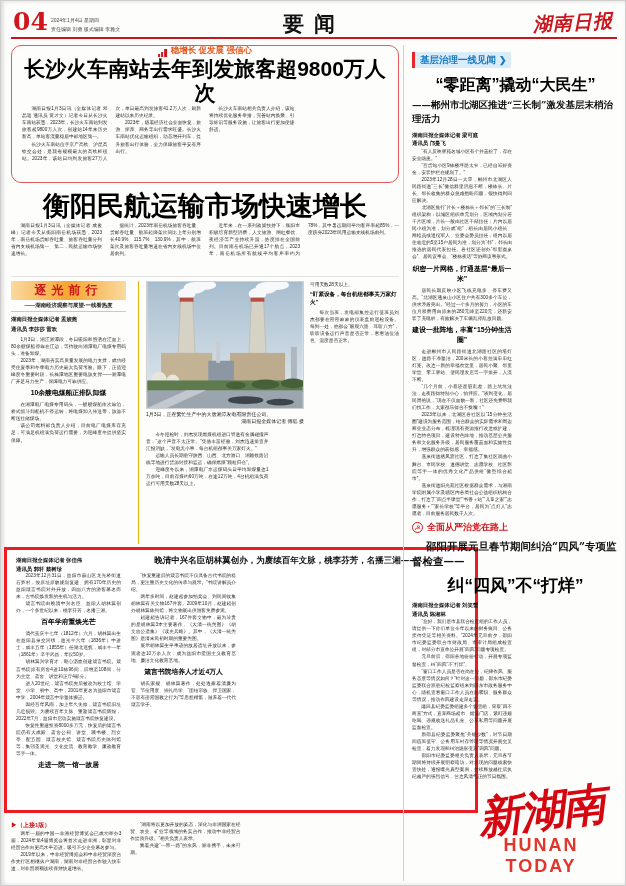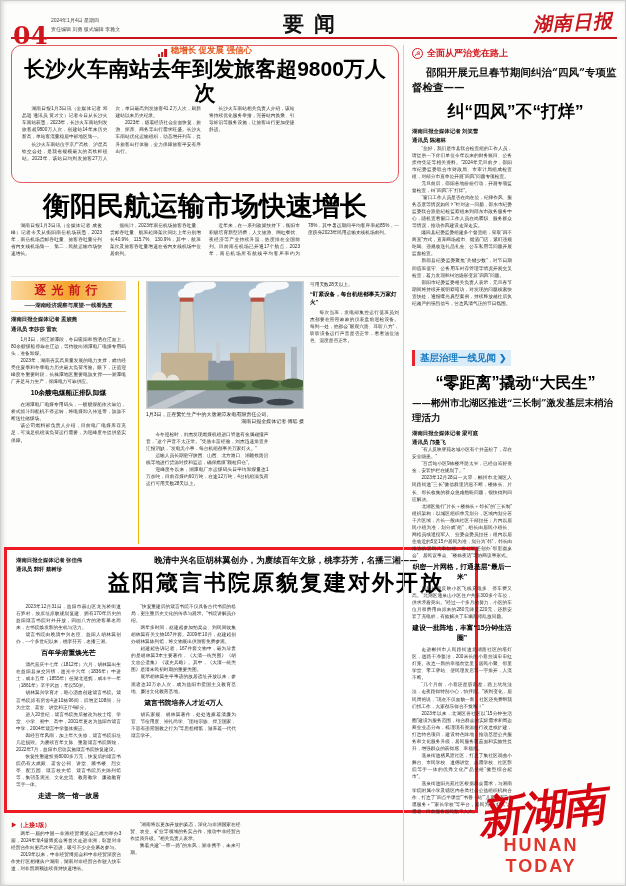--- a/index.html
+++ b/index.html
@@ -5,21 +5,21 @@
   * { margin:0; padding:0; box-sizing:border-box; }
   html,body { background:#e9e9e9; }
   body { font-family:"Liberation Sans", sans-serif; }
   .page { position:relative; width:626px; height:886px; background:#fdfdfc;
           margin:0 auto; overflow:hidden; border:1px solid #cfcfcf;
           box-shadow:2px 0 4px rgba(0,0,0,.15) inset; }
 
   
   .hdr { position:absolute; left:10px; right:8px; top:7px; height:31px;
          border-bottom:2px solid #c8161d; }
-  .pageno { position:absolute; left:2px; top:14px; font-family:"DejaVu Serif",serif;
+  .pageno { position:absolute; left:2px; top:0; font-family:"DejaVu Serif",serif;
             font-size:25px; line-height:27px; font-weight:bold; color:#d0161d; }
   .hmeta { position:absolute; left:40px; top:8px; font-size:5px; color:#444; line-height:1.7; }
   .section-title { position:absolute; left:0; right:0; top:2px; text-align:center;
             font-family:"DejaVu Serif",serif; font-size:21px; font-weight:bold;
             letter-spacing:10px; color:#111; }
   .masthead { position:absolute; right:4px; top:2px; color:#c8161d;
             font-family:"DejaVu Serif",serif; font-style:italic; font-weight:bold;
             font-size:19px; transform:rotate(-3deg); letter-spacing:1px; }
 
   
@@ -242,21 +242,20 @@
       </div>
     </div>
   </div>
 
   <div class="redbox">
     <div class="sy-byline">
       <p class="byl">湖南日报全媒体记者 张佳伟</p>
       <p class="byl">通讯员 郭轩 蔡树珍</p>
     </div>
     <div class="sy-kicker">晚清中兴名臣胡林翼创办，为赓续百年文脉，桃李芬芳，名播三湘——</div>
-    <div class="sy-title">益阳箴言书院原貌复建对外开放</div>
     <div class="sy-body">
         <p class="para">2023年12月31日，益阳市赫山区龙光桥街道石笋村，按原址原貌规划复建、拥有170年历史的益阳箴言书院对外开放，四面八方的游客慕名而来，古书院焕发新的生机与活力。</p>
         <p class="para">箴言书院由晚清中兴名臣、益阳人胡林翼创办，一个多世纪以来，桃李芬芳，名播三湘。</p>
         <p class="bsub">百年学府重焕光芒</p>
         <p class="para">清代嘉庆十七年（1812年）六月，胡林翼出生在益阳县泉交河镇，道光十六年（1836年）中进士，咸丰五年（1855年）任湖北巡抚，咸丰十一年（1861年）卒于武昌，年仅50岁。</p>
         <p class="para">胡林翼兴学育才，呕心沥血创建箴言书院。箴言书院原有房舍4进10栋96间，后增至108间，分为主堂、斋舍、讲堂和正厅4部分。</p>
         <p class="para">进入20世纪，箴言书院先后被改为校士馆、学堂、小学、初中、高中，2001年更名为益阳市箴言中学，2004年箴言中学整体搬迁。</p>
         <p class="para">因经百年风雨，加上年久失修，箴言书院旧址几近损毁。为赓续百年文脉、重塑箴言书院辉煌，2022年7月，益阳市启动实施箴言书院恢复建设。</p>
         <p class="para">恢复性重建投资8000多万元，恢复后的箴言书院仍有大成殿、斋舍公祠、讲堂、藏书楼、烈女亭、配五园、箴言校史馆、箴言书院历史陈列馆等，集朝圣观光、文化交流、教育教学、廉政教育等于一体。</p>
         <p class="bsub">走进一院一馆一故居</p>
@@ -273,39 +272,20 @@
     <p class="jumpline">▶<span>（上接1版）</span></p>
     <div>
         <p class="para">两年一届的中国—非洲经贸博览会已成功举办3届，2024年第4届博览会将首次走进非洲，彰显对非经贸合作向更高水平迈进，吸引不少企业慕名参与。</p>
         <p class="para">2019年以来，中非经贸博览会和中非经贸深度合作先行区相继落户湖南，湖南对非经贸合作驶入快车道，对非贸易额连续保持快速增长。</p>
         <p class="para">“湖南将以更加开放的姿态，深化与非洲国家在经贸、农业、矿业等领域的务实合作，推动中非经贸合作提质升级。”相关负责人表示。</p>
         <p class="para">乘着共建“一带一路”的东风，湘非携手，未来可期。</p>
       </div>
   </div>
 
   <div class="rightzone">
-
-    <div>
-      <div class="party">
-        <span class="emblem">☭</span>
-        <span class="ptxt">全面从严治党在路上</span>
-      </div>
-      <div class="jf-kicker">邵阳开展元旦春节期间纠治“四风”专项监督检查——</div>
-      <div class="jf-title">纠“四风”不“打烊”</div>
-      <div class="jf-body">
-          <p class="byl">湖南日报全媒体记者 刘笑雪</p>
-          <p class="byl">通讯员 陈湘林</p>
-          <p class="para">“您好，我们是市县联合检查组的工作人员，请提供一下你们单位今年以来的财务账目、公务接待凭证等相关资料。”2024年元旦前夕，邵阳市纪委监委联合市财政局、市审计局组成检查组，对部分市直单位开展“四风”问题专项检查。</p>
-          <p class="para">元旦前后，邵阳各地纷纷行动，开展专项监督检查，纠“四风”不“打烊”。</p>
-          <p class="para">“窗口工作人员是否在岗在位，纪律作风、服务态度等情况如何？”针对这一问题，邵东市纪委监委联合派驻纪检监察组来到邵东市政务服务中心，随机查看窗口工作人员在岗履职、服务群众等情况，推动作风建设走深走实。</p>
-          <p class="para">隆回县纪委监委组建多个督查组，采取“四不两直”方式，直奔商场超市、烟酒门店，紧盯违规吃喝、违规收送礼品礼金、公车私用等问题开展监督检查。</p>
-          <p class="para">新邵县纪委监委聚焦“关键少数”，对节日期间值班值守、公务用车封存管理等情况开展交叉检查，着力发现和纠治隐形变异“四风”问题。</p>
-          <p class="para">邵阳市纪委监委相关负责人表示，元旦春节期间将持续开展明察暗访，对发现的问题线索快查快处，通报曝光典型案例，持续释放越往后执纪越严的强烈信号，营造风清气正的节日氛围。</p>
-        </div>
-    </div>
 
     <div>
       <div class="blue-banner">
         <span>基层治理一线见闻</span>
         <span class="chev">❯</span>
       </div>
       <div class="lj-title">“零距离”撬动“大民生”</div>
       <div class="lj-sub">——郴州市北湖区推进“三长制”激发基层末梢治理活力</div>
       <div class="lj-body">
           <p class="byl">湖南日报全媒体记者 梁可庭</p>
@@ -318,19 +298,38 @@
           <p class="para">居民长期反映小区飞线充电多、停车费又高。“北湖区通泉山小区住户共有300多个车位，供求矛盾突出。”经过一个多月的努力，小区的车位月租费用由原来的280元降至220元，还新安装了充电桩，有效解决了车辆乱停乱放问题。</p>
           <p class="bsub">建设一批阵地，丰富“15分钟生活圈”</p>
           <p class="para">走进郴州市人民路街道北湖路社区的塔灯区，道路干净整洁，200米长的小巷挂满串串红灯笼。改造一新的幸福食堂里，居民小聚、邻里学堂、零工驿站、便民理发店等一字排开，人流不断。</p>
           <p class="para">“几个月前，小巷还是脏乱差，路上坑坑洼洼，走夜路得特别小心，怕摔跤。”谈到变化，居民周艳说，“现在不仅面貌一新，社区还免费帮我们找工作，大家都乐得合不拢嘴！”</p>
           <p class="para">2023年以来，北湖区各社区以“15分钟生活圈”建设为服务范围，结合群众的实际需求和周边商业业态分布，梳理现有资源推行改造或扩建，打造特色项目，建设特色阵地，推动基层公共服务和文化服务升级，居民服务覆盖面和实效性提升，增强群众的获得感、幸福感。</p>
           <p class="para">燕泉街道栖凤渡社区，打造了集社区戏曲小舞台、市民学校、道德讲堂、志愿学校、社区影院等于一体的优秀文化产品供给“微型综合超市”。</p>
           <p class="para">燕泉街道阳光苑社区根据群众需求，与湘南学院附属小学及辖区内各类社会公益组织机构合作，打造了“四点半课堂”“书香＋站”“儿童之家”“志愿服务＋”“家长学校”等平台，居民为“点灯人”志愿者，目前服务居民数千人次。</p>
         </div>
     </div>
 
+    <div>
+      <div class="party">
+        <span class="emblem">☭</span>
+        <span class="ptxt">全面从严治党在路上</span>
+      </div>
+      <div class="jf-kicker">邵阳开展元旦春节期间纠治“四风”专项监督检查——</div>
+      <div class="jf-title">纠“四风”不“打烊”</div>
+      <div class="jf-body">
+          <p class="byl">湖南日报全媒体记者 刘笑雪</p>
+          <p class="byl">通讯员 陈湘林</p>
+          <p class="para">“您好，我们是市县联合检查组的工作人员，请提供一下你们单位今年以来的财务账目、公务接待凭证等相关资料。”2024年元旦前夕，邵阳市纪委监委联合市财政局、市审计局组成检查组，对部分市直单位开展“四风”问题专项检查。</p>
+          <p class="para">元旦前后，邵阳各地纷纷行动，开展专项监督检查，纠“四风”不“打烊”。</p>
+          <p class="para">“窗口工作人员是否在岗在位，纪律作风、服务态度等情况如何？”针对这一问题，邵东市纪委监委联合派驻纪检监察组来到邵东市政务服务中心，随机查看窗口工作人员在岗履职、服务群众等情况，推动作风建设走深走实。</p>
+          <p class="para">隆回县纪委监委组建多个督查组，采取“四不两直”方式，直奔商场超市、烟酒门店，紧盯违规吃喝、违规收送礼品礼金、公车私用等问题开展监督检查。</p>
+          <p class="para">新邵县纪委监委聚焦“关键少数”，对节日期间值班值守、公务用车封存管理等情况开展交叉检查，着力发现和纠治隐形变异“四风”问题。</p>
+          <p class="para">邵阳市纪委监委相关负责人表示，元旦春节期间将持续开展明察暗访，对发现的问题线索快查快处，通报曝光典型案例，持续释放越往后执纪越严的强烈信号，营造风清气正的节日氛围。</p>
+        </div>
+    </div>
+
     <div class="logo">
       <span class="cn">新湖南</span>
       <span class="en">HUNAN TODAY</span>
     </div>
   </div>
 
 </div>
 
 </body></html>

